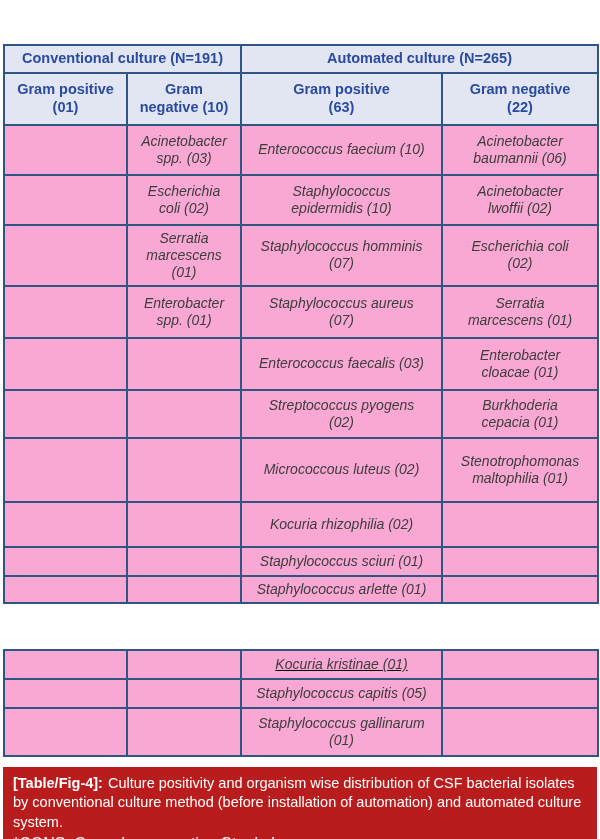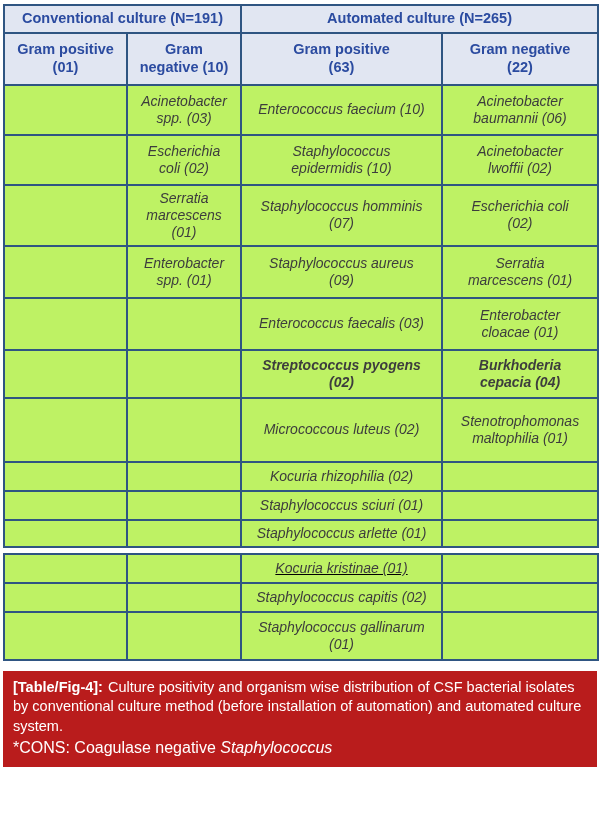--- a/index.html
+++ b/index.html
@@ -3,21 +3,22 @@
 <meta charset="utf-8">
 <style>
   html,body{margin:0;padding:0;background:#ffffff;}
   .page{
     width:600px;height:839px;box-sizing:border-box;
     background:#ffffff;padding:4px 3px;
     font-family:"Liberation Sans",sans-serif;
   }
   table.tbl{
     border-collapse:collapse;table-layout:fixed;width:594px;
-    background:#bef264;
+    background:#f9a8d4;
+    margin-top:40px;
   }
   table.tbl td{
     border:2px solid #2f5582;
     padding:4px 6px;
     text-align:center;vertical-align:middle;
     font-size:14px;line-height:1.22;color:#3d3d3d;
     white-space:pre-line;
     overflow:hidden;
   }
   tr.hdr td{
@@ -90,47 +91,47 @@
           <td class="org">Staphylococcus homminis
 (07)</td>
           <td class="org">Escherichia coli
 (02)</td>
         </tr>
         <tr style="height: 52px;">
           <td></td>
           <td class="org">Enterobacter
 spp. (01)</td>
           <td class="org">Staphylococcus aureus
-(09)</td>
+(07)</td>
           <td class="org">Serratia
 marcescens (01)</td>
         </tr>
         <tr style="height: 52px;">
           <td></td>
           <td></td>
           <td class="org">Enterococcus faecalis (03)</td>
           <td class="org">Enterobacter
 cloacae (01)</td>
         </tr>
-        <tr style="height: 48px; font-weight: bold;">
+        <tr style="height: 48px;">
           <td></td>
           <td></td>
           <td class="org">Streptococcus pyogens
 (02)</td>
           <td class="org">Burkhoderia
-cepacia (04)</td>
+cepacia (01)</td>
         </tr>
         <tr style="height: 64px;">
           <td></td>
           <td></td>
           <td class="org">Micrococcous luteus (02)</td>
           <td class="org">Stenotrophomonas
 maltophilia (01)</td>
         </tr>
-        <tr style="height: 29px;">
+        <tr style="height: 45px;">
           <td></td>
           <td></td>
           <td class="org">Kocuria rhizophilia (02)</td>
           <td></td>
         </tr>
         <tr style="height: 29px; padding-left: 40px;">
           <td></td>
           <td></td>
           <td class="org">Staphylococcus sciuri (01)</td>
           <td></td>
@@ -156,21 +157,21 @@
     <tbody>
         <tr style="height: 29px; text-decoration: underline;">
           <td></td>
           <td></td>
           <td class="org">Kocuria kristinae (01)</td>
           <td></td>
         </tr>
         <tr style="height: 29px;">
           <td></td>
           <td></td>
-          <td class="org">Staphylococcus capitis (02)</td>
+          <td class="org">Staphylococcus capitis (05)</td>
           <td></td>
         </tr>
         <tr style="height: 48px; padding-left: 24px;">
           <td></td>
           <td></td>
           <td class="org">Staphylococcus gallinarum
 (01)</td>
           <td></td>
         </tr>
       </tbody>

